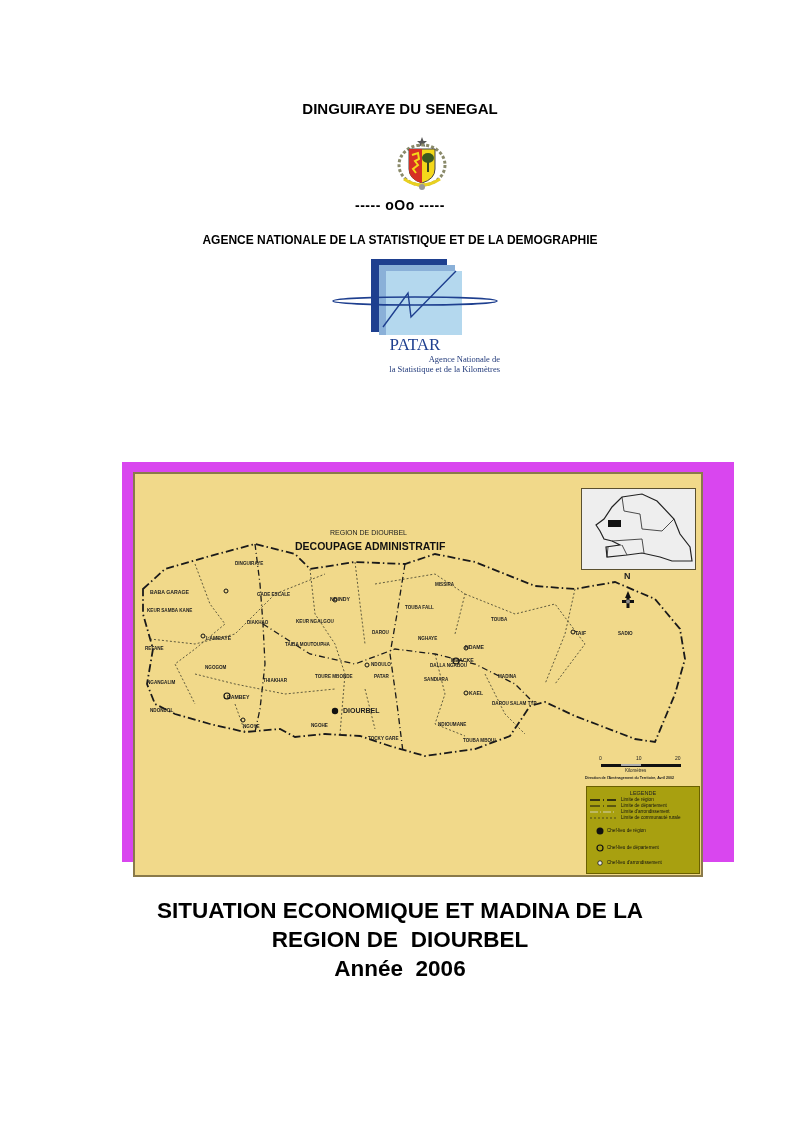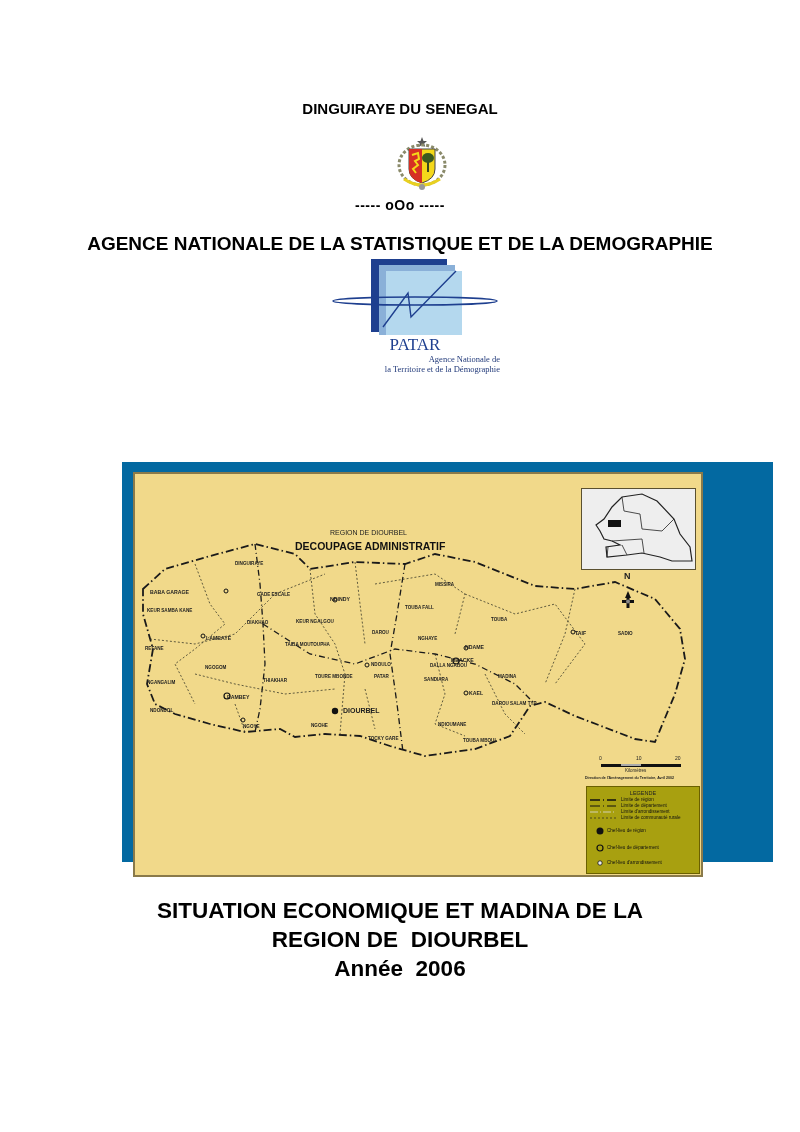--- a/index.html
+++ b/index.html
@@ -1,32 +1,32 @@
 <!DOCTYPE html>
 <html><head>
 <meta charset="utf-8">
 <style>
   html, body { margin: 0; padding: 0; background: #ffffff; }
   body { width: 800px; height: 1132px; position: relative; overflow: hidden;
          font-family: "Liberation Sans", sans-serif; color: #000; }
   .center { position: absolute; left: 0; width: 800px; text-align: center; }
   .h-rep { top: 100px; font-size: 15px; font-weight: bold; }
   .sep { top: 197px; font-size: 14px; font-weight: bold; letter-spacing: 0.5px; }
-  .h-agency { top: 233px; font-size: 19px; font-weight: bold; }
+  .h-agency { top: 233px; font-size: 12px; font-weight: bold; }
   .h-service { top: 428px; font-size: 14px; font-weight: bold; line-height: 17px; }
   .title { top: 896px; font-size: 22.5px; font-weight: bold; line-height: 29px; }
 
   .emblem { position: absolute; left: 394px; top: 135px; width: 56px; height: 56px; }
   .logo { position: absolute; left: 330px; top: 255px; width: 170px; height: 148px; }
   .logo-ansd { position: absolute; left: 0; width: 170px; top: 80px; text-align: center;
                font-family: "Liberation Serif", serif; font-size: 17px; color: #1e3f8f; }
   .logo-sub { position: absolute; left: 0; width: 170px; top: 99px; text-align: right;
               font-family: "Liberation Serif", serif; font-size: 8.5px; color: #223a7a; line-height: 10px; }
 
-  .map-panel { position: absolute; left: 122px; top: 462px; width: 612px; height: 400px; background: #0369a1; padding-left: 39px; }
+  .map-panel { position: absolute; left: 122px; top: 462px; width: 612px; height: 400px; background: #d946ef; }
   .map-frame { position: absolute; left: 11px; top: 10px; width: 570px; height: 405px;
                background: #f1d98a; border: 2px solid #8a7a4a; box-sizing: border-box; }
   .map-svg { position: absolute; left: 0; top: 0; }
   .map-region-sub { position: absolute; left: 195px; top: 55px; font-size: 7px; color: #222; }
   .map-title { position: absolute; left: 160px; top: 66px; font-size: 10.5px; font-weight: bold; color: #111; }
   .place { position: absolute; font-size: 4.6px; font-weight: bold; color: #222; white-space: nowrap; }
   .place.big { font-size: 7px; }
   .place.med { font-size: 5.2px; }
   .inset { position: absolute; left: 446px; top: 14px; width: 115px; height: 82px;
            background: #eeeeee; border: 1.5px solid #5a5030; box-sizing: border-box; }
@@ -61,21 +61,21 @@
   <svg width="170" height="80" viewBox="0 0 170 80">
     <rect x="41" y="4" width="76" height="73" fill="#1e3f8f"></rect>
     <rect x="49" y="10" width="76" height="70" fill="#8ab0d8"></rect>
     <rect x="56" y="16" width="76" height="64" fill="#b4d8ee"></rect>
     <ellipse cx="85" cy="46" rx="82" ry="4" fill="none" stroke="#1e3f8f" stroke-width="1.6"></ellipse>
     <polyline points="53,72 78,38 81,62 126,16" fill="none" stroke="#1e3f8f" stroke-width="1.4"></polyline>
   </svg>
   <div class="logo-ansd">PATAR</div>
   <div class="logo-sub">
     <div>Agence Nationale de</div>
-    <div>la Territoire et de la Démographie</div>
+    <div>la Statistique et de la Kilomètres</div>
   </div>
 </div>
 
 <div class="center h-service">
 </div>
 
 <div class="map-panel">
   <div class="map-frame">
     <svg class="map-svg" width="566" height="401" viewBox="0 0 566 401">
 

